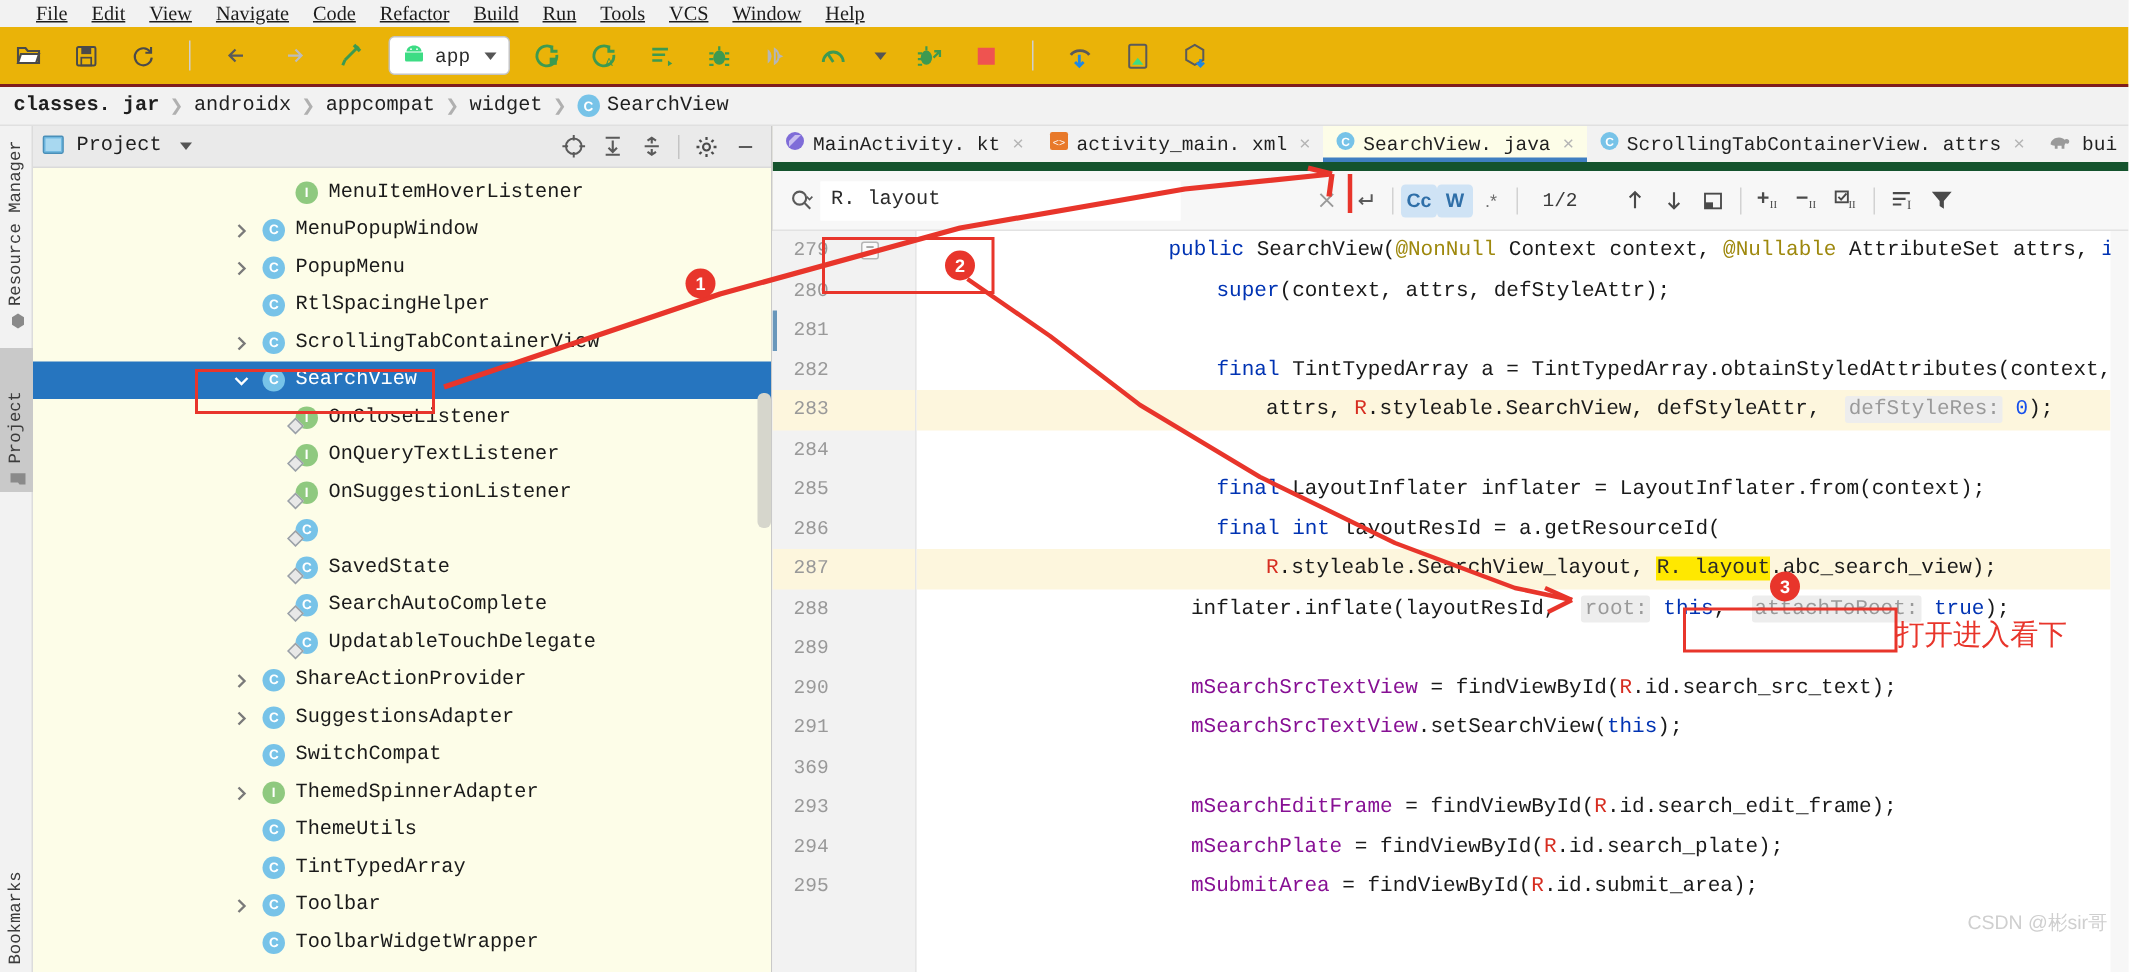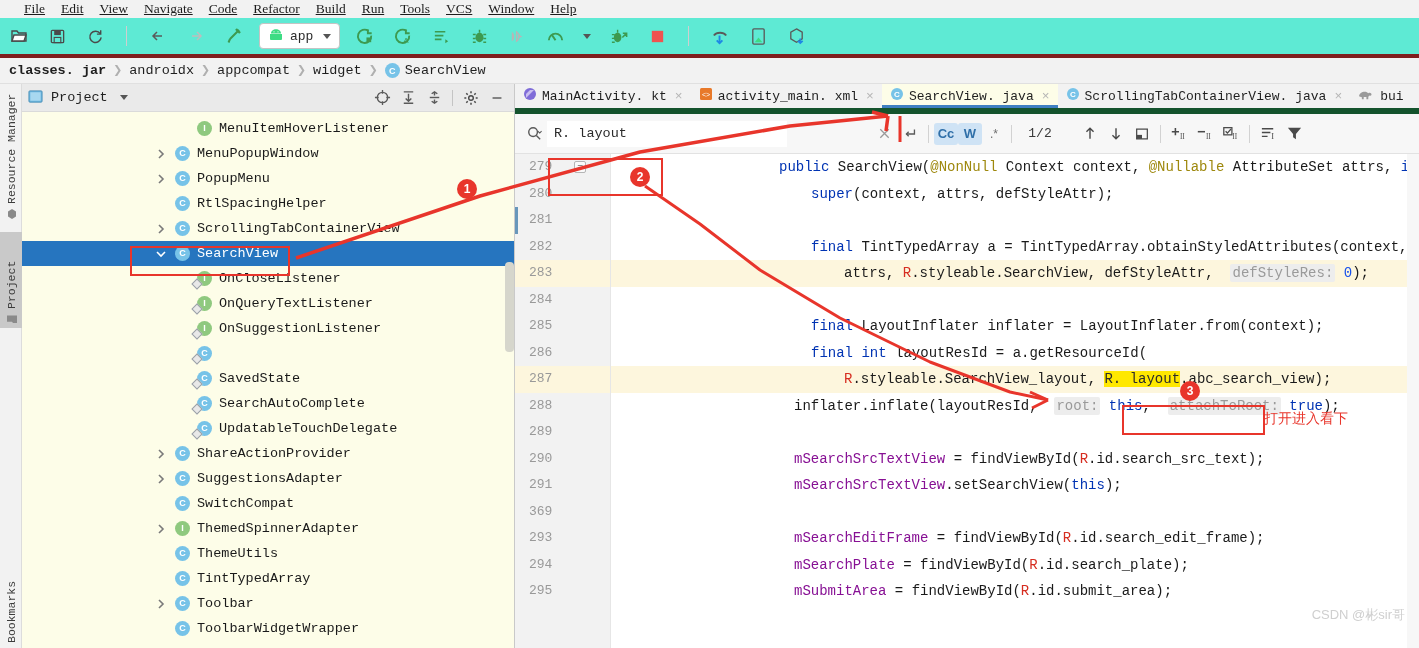--- a/index.html
+++ b/index.html
@@ -23,24 +23,24 @@
     font-family: "Liberation Serif", serif;
   }
   #menubar .mi {
     padding: 0 8px; line-height:18px; white-space:nowrap;
     color:#1c1c1c;
   }
   #menubar .mi u { text-decoration: underline; }
 
   
   #toolbar {
-    height: 40px; background:#5eead4;
+    height: 40px; background:#eab308;
     display:flex; align-items:center; gap:12px;
     padding: 0 6px;
-    border-bottom: 4px solid #7f1d1d;
+    border-bottom: 2px solid #7f1d1d;
   }
   .tb-ico { width:26px; height:26px; display:flex; align-items:center; justify-content:center; }
   .tb-sep { width:1px; height:20px; background:#cfcfcf; margin:0 6px; }
   .combo {
     height:26px; border:1px solid #c4c4c4; border-radius:4px; background:#fff;
     display:flex; align-items:center; gap:6px; padding:0 8px;
     font-family:"Liberation Mono", monospace; font-size:13px;
   }
   .combo .caret { border-left:4px solid transparent; border-right:4px solid transparent;
                   border-top:5px solid #555; margin-left:4px;}
@@ -209,21 +209,21 @@
   
   #overlay { position:absolute; left:0; top:0; width:1419px; height:648px; pointer-events:none; }
   .numbadge {
     position:absolute; width:20px; height:20px; border-radius:50%;
     background:#e8352b; color:#fff; font-size:12px; font-weight:bold;
     display:flex; align-items:center; justify-content:center;
     font-family:"Liberation Sans", sans-serif;
   }
   .redbox { position:absolute; border:2px solid #e8352b; }
   .cn-note {
-    position:absolute; color:#e8352b; font-size:14px;
+    position:absolute; color:#e8352b; font-size:19px;
     font-family:"Liberation Sans", sans-serif; white-space:nowrap;
   }
   #watermark {
     position:absolute; right:14px; bottom:24px;
     color:#cfcfcf; font-size:13px; font-family:"Liberation Sans", sans-serif;
     white-space:nowrap;
   }
 </style>
 </head>
 <body>
@@ -716,21 +716,21 @@
               <text x="7" y="10" font-size="8" fill="#fff" text-anchor="middle" font-family="Liberation Sans, sans-serif" font-weight="bold">C</text>
             </svg></span>
           <span>SearchView. java</span>
           <span class="x">×</span>
         </div>
         <div class="tab">
           <span><svg width="14" height="14" viewBox="0 0 14 14">
               <circle cx="7" cy="7" r="6" fill="#77c3e8"></circle>
               <text x="7" y="10" font-size="8" fill="#fff" text-anchor="middle" font-family="Liberation Sans, sans-serif" font-weight="bold">C</text>
             </svg></span>
-          <span>ScrollingTabContainerView. java</span>
+          <span>ScrollingTabContainerView. attrs</span>
           <span class="x">×</span>
         </div>
         <div class="tab">
           <span><svg width="17" height="13" viewBox="0 0 18 14">
               <path d="M1 9c0-3 3-5 6-5 2 0 3 .7 4 1.6 1-.8 2.3-.6 3 .2.6.7.5 1.9-.3 2.4-.6.4-1.3.3-1.8-.1-.6.5-1 1.3-1 2.2V12h-2V9.8H6V12H4V9.9C2.6 9.6 1.7 9.4 1 9z" fill="#9a9a9a"></path>
             </svg></span>
           <span>bui</span>
         </div>
       </div>
 

